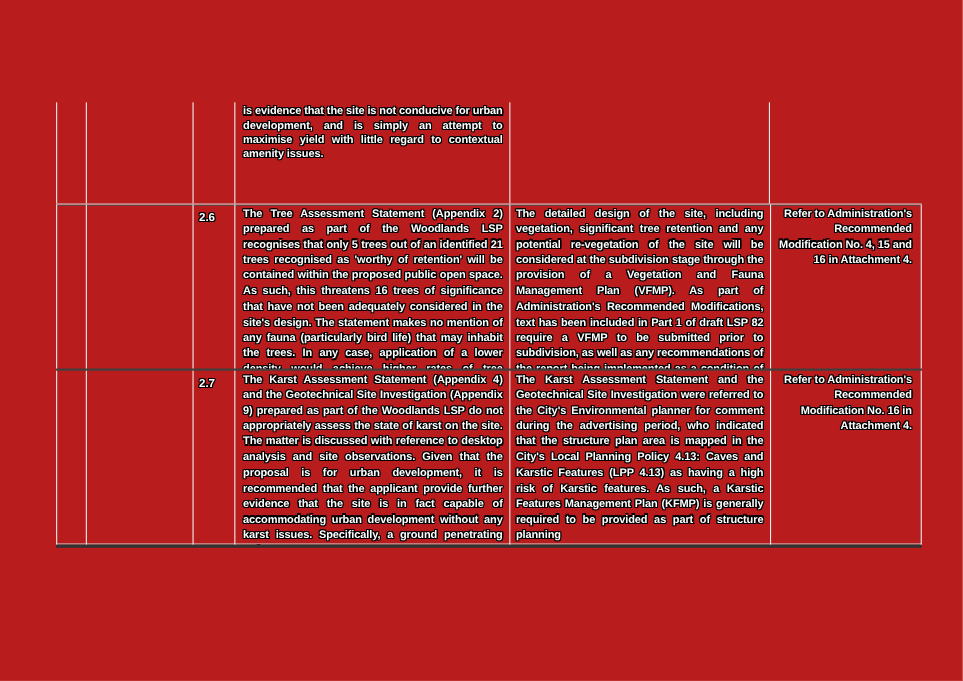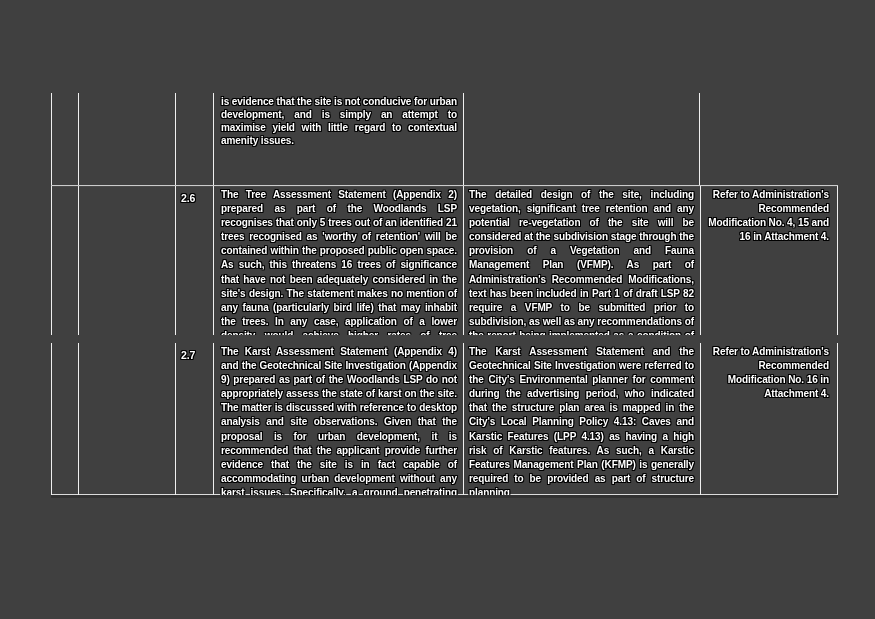--- a/index.html
+++ b/index.html
@@ -1,40 +1,40 @@
 <!DOCTYPE html>
 <html><head>
 <meta charset="utf-8">
 <style>
   html, body { margin: 0; padding: 0; }
   .canvas {
     position: relative;
     width: 875px;
     height: 619px;
-    background: #404040;
+    background: #b91c1c;
     overflow: hidden;
     font-family: "Liberation Sans", sans-serif;
   }
   .doc-table {
     position: absolute;
     left: 51px;
     top: 93px;
     width: 787px;
     box-sizing: border-box;
     border-bottom: 3px solid #323232;
     box-shadow: inset 0 -1px 0 #dcdcdc;
   }
   .row {
     display: grid;
     grid-template-columns: 27px 97px 38px 250px 237px 1fr;
     box-sizing: border-box;
   }
   .row-1 { height: 92px; }
   .row-2 { height: 150px; border-top: 1px solid #cccccc; box-shadow: inset 0 1px 0 #4a4a4a; }
-  .row-3 { height: 160px; border-top: 8px solid #404040; }
+  .row-3 { height: 160px; border-top: 2px solid #404040; }
   .cell {
     border-left: 1px solid #efefef;
     box-sizing: border-box;
     overflow: hidden;
     position: relative;
   }
   .row .cell:last-child { border-right: 1px solid #efefef; }
   .cell p, .cell span {
     margin: 0;
     color: #ffffff;

